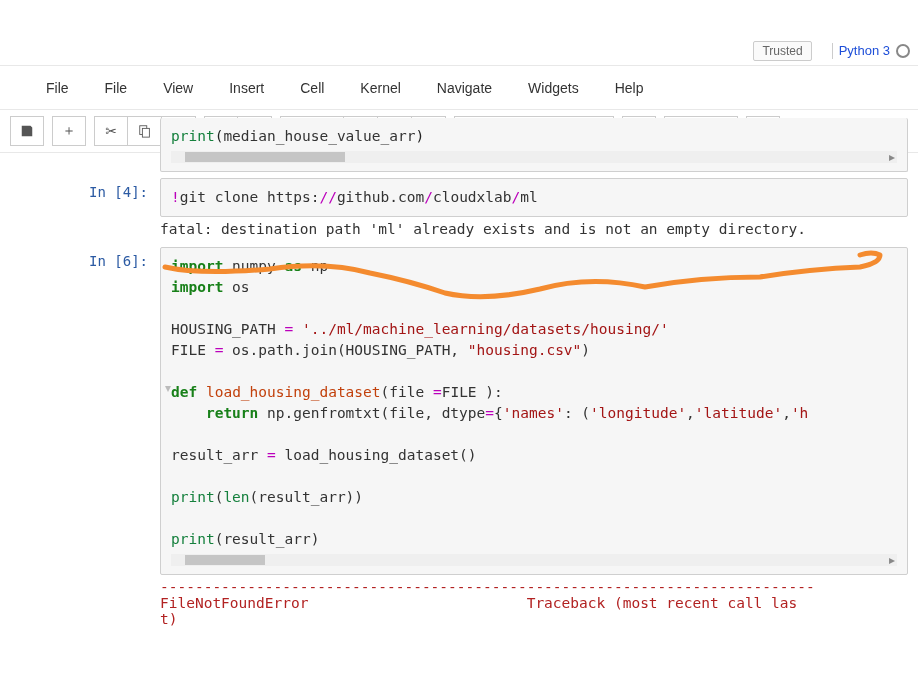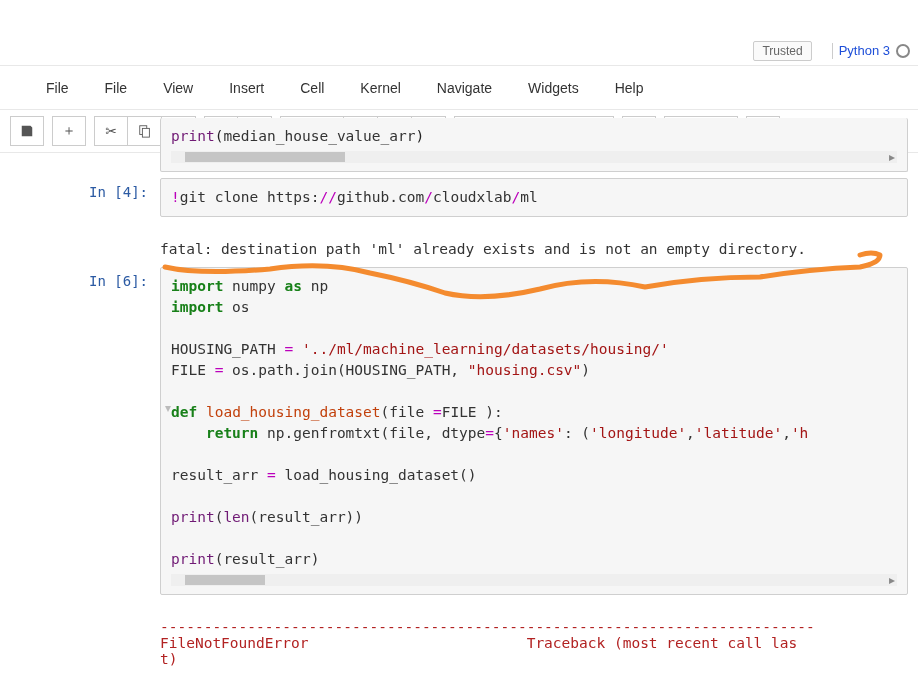--- a/index.html
+++ b/index.html
@@ -127,21 +127,20 @@
   font-size: 14.5px;
   line-height: 1.45;
   white-space: pre;
   overflow: hidden;
 }
 .output-text {
   font-family: Menlo, Consolas, monospace;
   font-size: 14.5px;
   white-space: pre;
   padding: 4px 0;
-  margin-top: 20px;
 }
 .output-err { color: #b22222; }
 .hscroll {
   height: 12px;
   background: #efefef;
   position: relative;
   margin-top: 4px;
 }
 .hscroll-thumb {
   position: absolute;
@@ -150,21 +149,21 @@
   background: #c5c5c5;
 }
 .hscroll-end {
   position: absolute;
   right: 2px; top: -1px;
   font-size: 12px;
   color: #888;
 }
 
 .kw { color: #188019; font-weight: bold; }
-.bi { color: #701a75; }
+.bi { color: #15803d; }
 .str { color: #a31515; }
 .opmag { color: #bb00bb; }
 .paren { color: #222; }
 .fn { color: #c2410c; }
 .fnmag { color: #bb00bb; }
 .gutter {
   position: absolute;
   left: 4px;
   color: #bbb;
   font-size: 12px;

